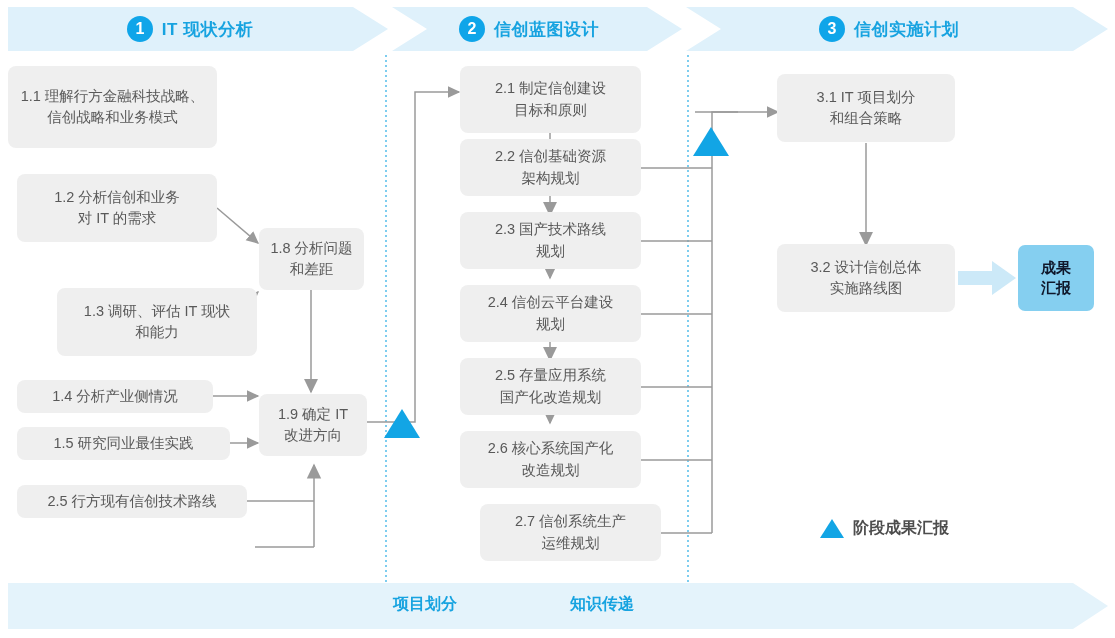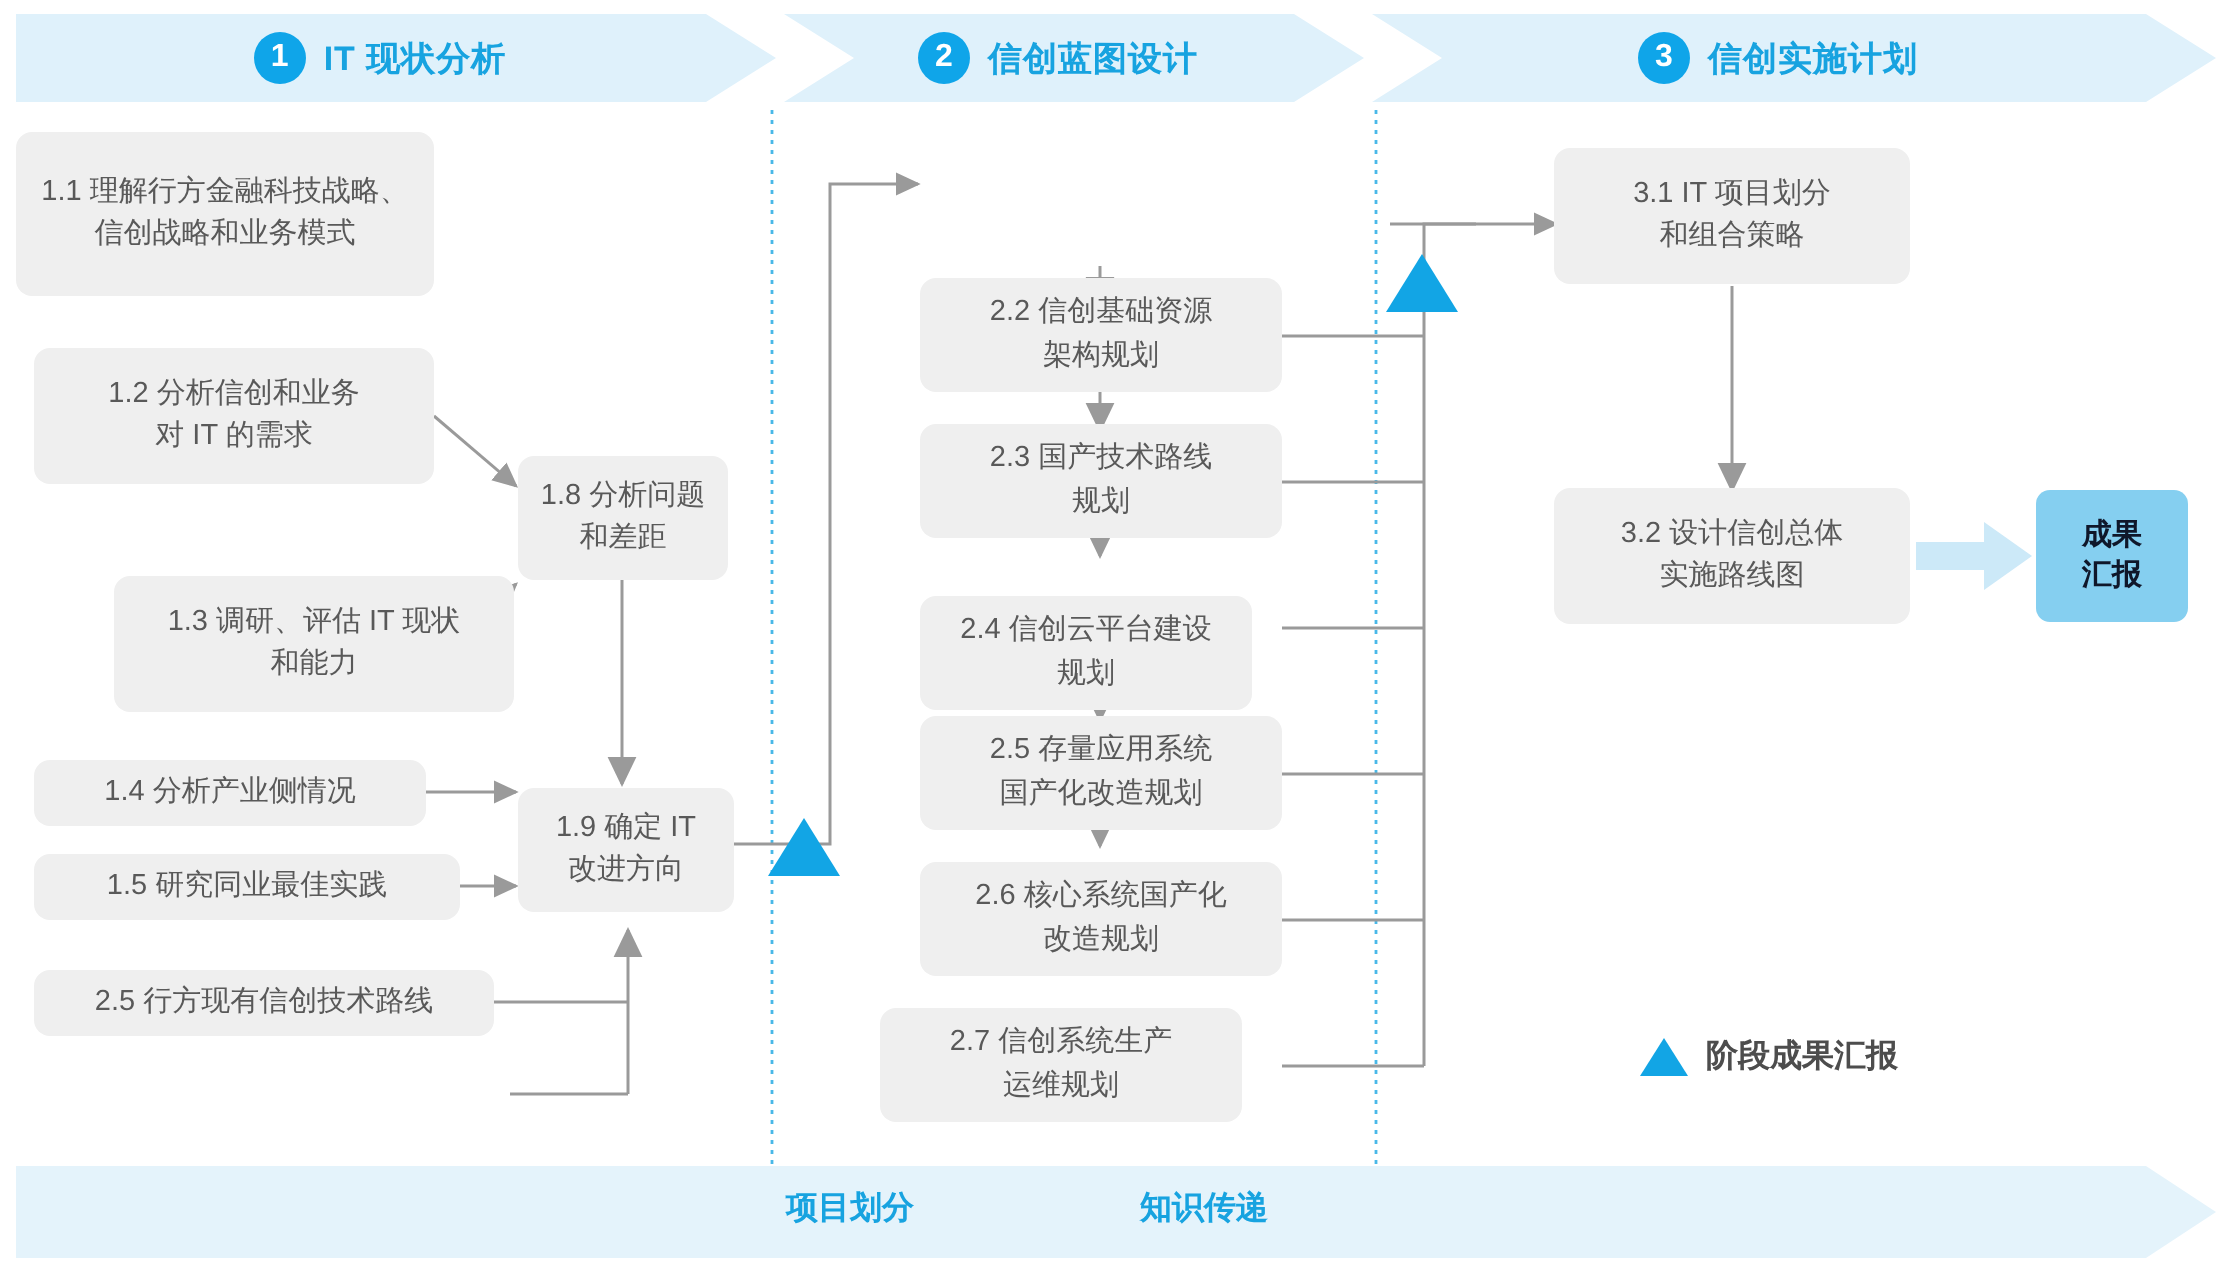--- a/index.html
+++ b/index.html
@@ -185,31 +185,33 @@
 和能力</div>
   <div class="node" style="left:17px;top:380px;width:196px;height:33px;">1.4 分析产业侧情况</div>
   <div class="node" style="left:17px;top:427px;width:213px;height:33px;">1.5 研究同业最佳实践</div>
   <div class="node" style="left:17px;top:485px;width:230px;height:33px;">2.5 行方现有信创技术路线</div>
 
   <div class="node" style="left:259px;top:228px;width:105px;height:62px;">1.8 分析问题
 和差距</div>
   <div class="node" style="left:259px;top:394px;width:108px;height:62px;">1.9 确定 IT
 改进方向</div>
 
+  <div class="node" style="left:460px;top:66px;width:181px;height:67px;">2.1 制定信创建设
+目标和原则</div>
   <div class="node" style="left:460px;top:139px;width:181px;height:57px;">2.2 信创基础资源
 架构规划</div>
   <div class="node" style="left:460px;top:212px;width:181px;height:57px;">2.3 国产技术路线
 规划</div>
-  <div class="node" style="left:460px;top:298px;width:166px;height:57px;">2.4 信创云平台建设
+  <div class="node" style="left:460px;top:285px;width:181px;height:57px;">2.4 信创云平台建设
 规划</div>
   <div class="node" style="left:460px;top:358px;width:181px;height:57px;">2.5 存量应用系统
 国产化改造规划</div>
   <div class="node" style="left:460px;top:431px;width:181px;height:57px;">2.6 核心系统国产化
 改造规划</div>
-  <div class="node" style="left:440px;top:504px;width:181px;height:57px;">2.7 信创系统生产
+  <div class="node" style="left:480px;top:504px;width:181px;height:57px;">2.7 信创系统生产
 运维规划</div>
 
   <div class="node" style="left:777px;top:74px;width:178px;height:68px;">3.1 IT 项目划分
 和组合策略</div>
   <div class="node" style="left:777px;top:244px;width:178px;height:68px;">3.2 设计信创总体
 实施路线图</div>
 
   <div class="badge" style="left:1018px;top:245px;width:76px;height:66px;">成果
 汇报</div>
 

